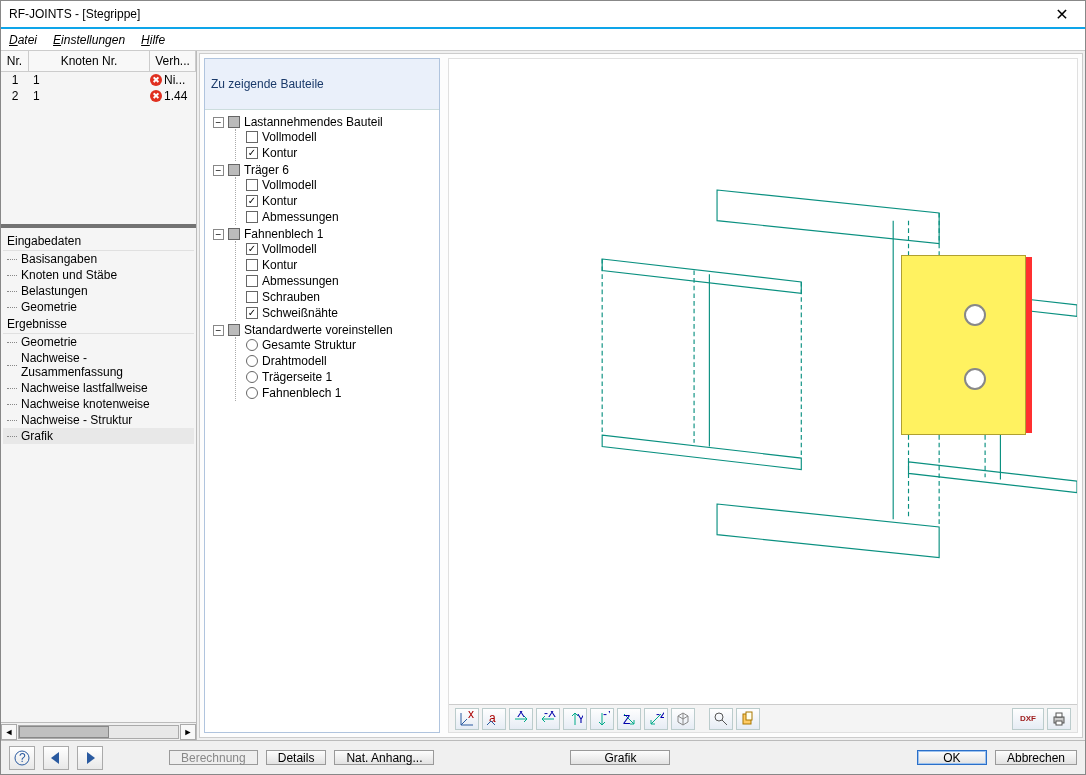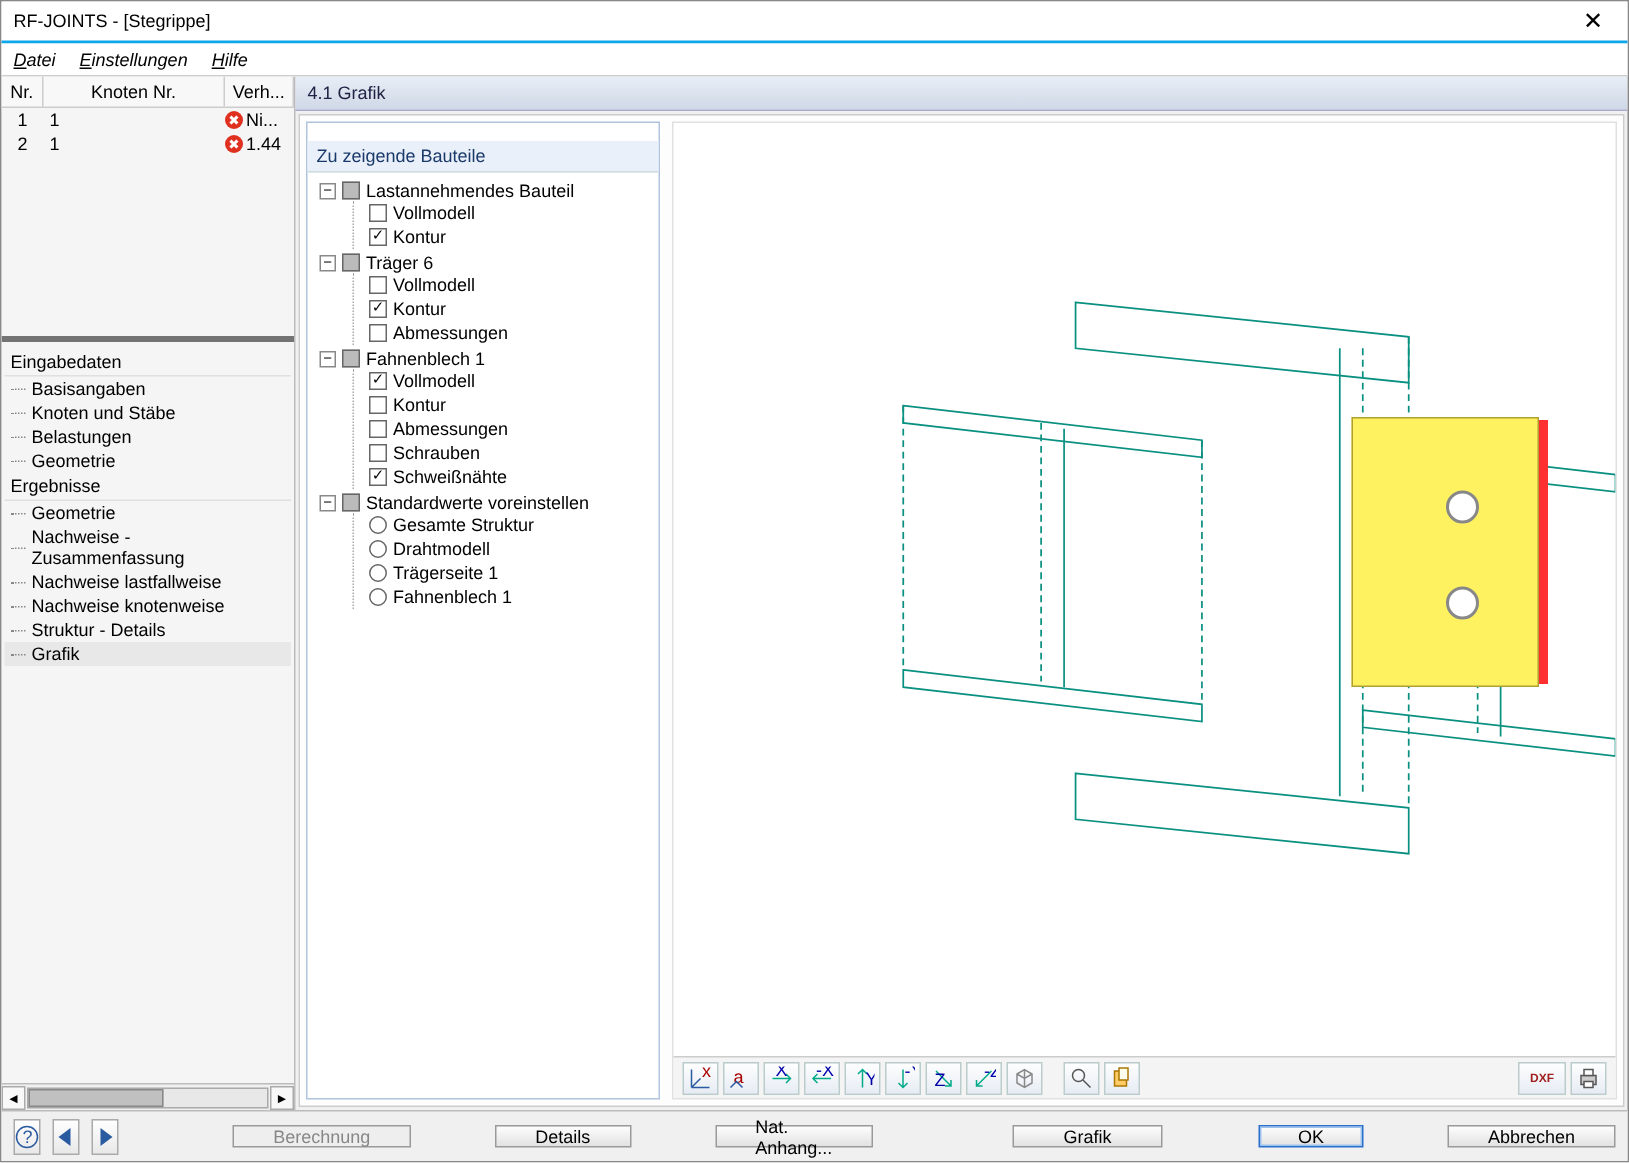--- a/index.html
+++ b/index.html
@@ -27,41 +27,41 @@
   .nav-item::before { content:''; position:absolute; left:4px; top:50%; width:10px; border-top:1px dotted #888; }
   .nav-item.selected { background:#e8e8e8; }
   .nav-scroll { height:18px; display:flex; align-items:center; border-top:1px solid #bbb; background:#f0f0f0; }
   .nav-scroll .nsbtn { width:16px; height:16px; border:1px solid #aaa; background:#f8f8f8; text-align:center; line-height:14px; font-size:9px; cursor:pointer; }
   .nav-scroll .track { flex:1; height:14px; border:1px solid #aaa; background:#e8e8e8; margin:0 1px; position:relative; }
   .nav-scroll .thumb { position:absolute; left:0; top:0; bottom:0; width:90px; background:#c0c0c0; border:1px solid #888; cursor:pointer; }
   .right-col { flex:1; display:flex; flex-direction:column; }
   .panel-hdr { background:linear-gradient(#e8eef6,#cfd8e6); padding:4px 8px; border-bottom:1px solid #aac; color:#224; }
   .right-body { flex:1; display:flex; background:#fdfdfd; border:1px solid #ccc; margin:2px; }
   .tree-pane { width:236px; border:1px solid #b0c4de; margin:4px; background:#fff; display:flex; flex-direction:column; }
-  .tree-ttl { background:#eaf0fa; color:#1a3a6a; padding:3px 6px; border-bottom:1px solid #cdd;margin-top:12px; }
+  .tree-ttl { background:#eaf0fa; color:#1a3a6a; padding:18px 6px; border-bottom:1px solid #cdd; }
   .tree-body { flex:1; padding:4px 2px; overflow:auto; }
   .tnode { padding:1px 0 1px 6px; position:relative; }
   .tnode .row { display:flex; align-items:center; gap:4px; white-space:nowrap; }
   .exp { width:11px; height:11px; border:1px solid #888; background:#fff; text-align:center; line-height:9px; font-size:10px; cursor:pointer; }
   .chk { width:12px; height:12px; border:1px solid #666; background:#fff; display:inline-flex; align-items:center; justify-content:center; cursor:pointer; }
   .chk.sq { background:#bbb; }
   .chk.on::after { content:'✓'; font-size:10px; color:#000; line-height:10px; }
   .rad { width:12px; height:12px; border:1px solid #666; border-radius:50%; background:#fff; display:inline-block; cursor:pointer; }
   .tchild { margin-left:22px; border-left:1px dotted #aaa; padding-left:4px; }
   .viewport { flex:1; margin:4px; background:#fff; border:1px solid #e0e0e0; display:flex; flex-direction:column; position:relative; }
   .canvas { flex:1; position:relative; overflow:hidden; }
   .plate { position:absolute; left:452px; top:196px; width:125px; height:180px; background:#fff260; border:1px solid #b0a030; }
   .hole { position:absolute; width:22px; height:22px; border:2px solid #888; border-radius:50%; background:#fff; }
   .weld { position:absolute; left:577px; top:198px; width:6px; height:176px; background:#ff3030; }
   .toolbar { height:28px; border-top:1px solid #ccc; display:flex; align-items:center; padding:0 6px; gap:3px; background:#f4f4f4; }
   .tbtn { width:24px; height:22px; border:1px solid #bcc; background:linear-gradient(#fefefe,#e6ecf4); display:flex; align-items:center; justify-content:center; cursor:pointer; font-size:10px; }
   .tbtn svg { width:16px; height:16px; }
   .footer { height:34px; border-top:1px solid #bbb; display:flex; align-items:center; padding:0 8px; gap:8px; background:#f0f0f0; }
   .icobtn { width:26px; height:24px; border:1px solid #aaa; background:linear-gradient(#fff,#e8e8e8); display:flex; align-items:center; justify-content:center; cursor:pointer; }
-  .btn { height:15px; padding:0 26px; border:1px solid #9a9a9a; background:linear-gradient(#fdfdfd,#e2e2e2); cursor:pointer; display:flex; align-items:center;margin-left:48px; }
+  .btn { height:15px; padding:0 11px; border:1px solid #9a9a9a; background:linear-gradient(#fdfdfd,#e2e2e2); cursor:pointer; display:flex; align-items:center; }
   .btn.disabled { color:#888; background:#eee; }
   .btn.primary { border-color:#2a6fc9; box-shadow:0 0 0 1px #9cc2ef inset; min-width:70px; justify-content:center; }
   .spacer { flex:1; }
   svg.beam { position:absolute; inset:0; width:100%; height:100%; }
 </style>
 </head>
 <body>
 
 <div class="window">
   <div class="titlebar">
@@ -102,34 +102,33 @@
         <div class="nav-root">Eingabedaten</div>
         <div class="nav-item">Basisangaben</div>
         <div class="nav-item">Knoten und Stäbe</div>
         <div class="nav-item">Belastungen</div>
         <div class="nav-item">Geometrie</div>
         <div class="nav-root">Ergebnisse</div>
         <div class="nav-item">Geometrie</div>
         <div class="nav-item">Nachweise - Zusammenfassung</div>
         <div class="nav-item">Nachweise lastfallweise</div>
         <div class="nav-item">Nachweise knotenweise</div>
-        <div class="nav-item">Struktur - Details</div>
+        <div class="nav-item">Nachweise - Struktur</div>
         <div class="nav-item selected">Grafik</div>
       </div>
       <div class="nav-scroll">
         <div class="nsbtn">◄</div>
         <div class="track">
             <div class="thumb"></div>
           </div>
         <div class="nsbtn">►</div>
       </div>
     </div>
 
     <div class="right-col">
-      <div class="panel-hdr">4.1 Grafik</div>
       <div class="right-body">
         <div class="tree-pane">
           <div class="tree-ttl">Zu zeigende Bauteile</div>
           <div class="tree-body">
             <div class="tnode">
                 <div class="row">
                   <span class="exp">−</span>
                   <span class="chk sq"></span>
                   <span>Lastannehmendes Bauteil</span>
                 </div>

